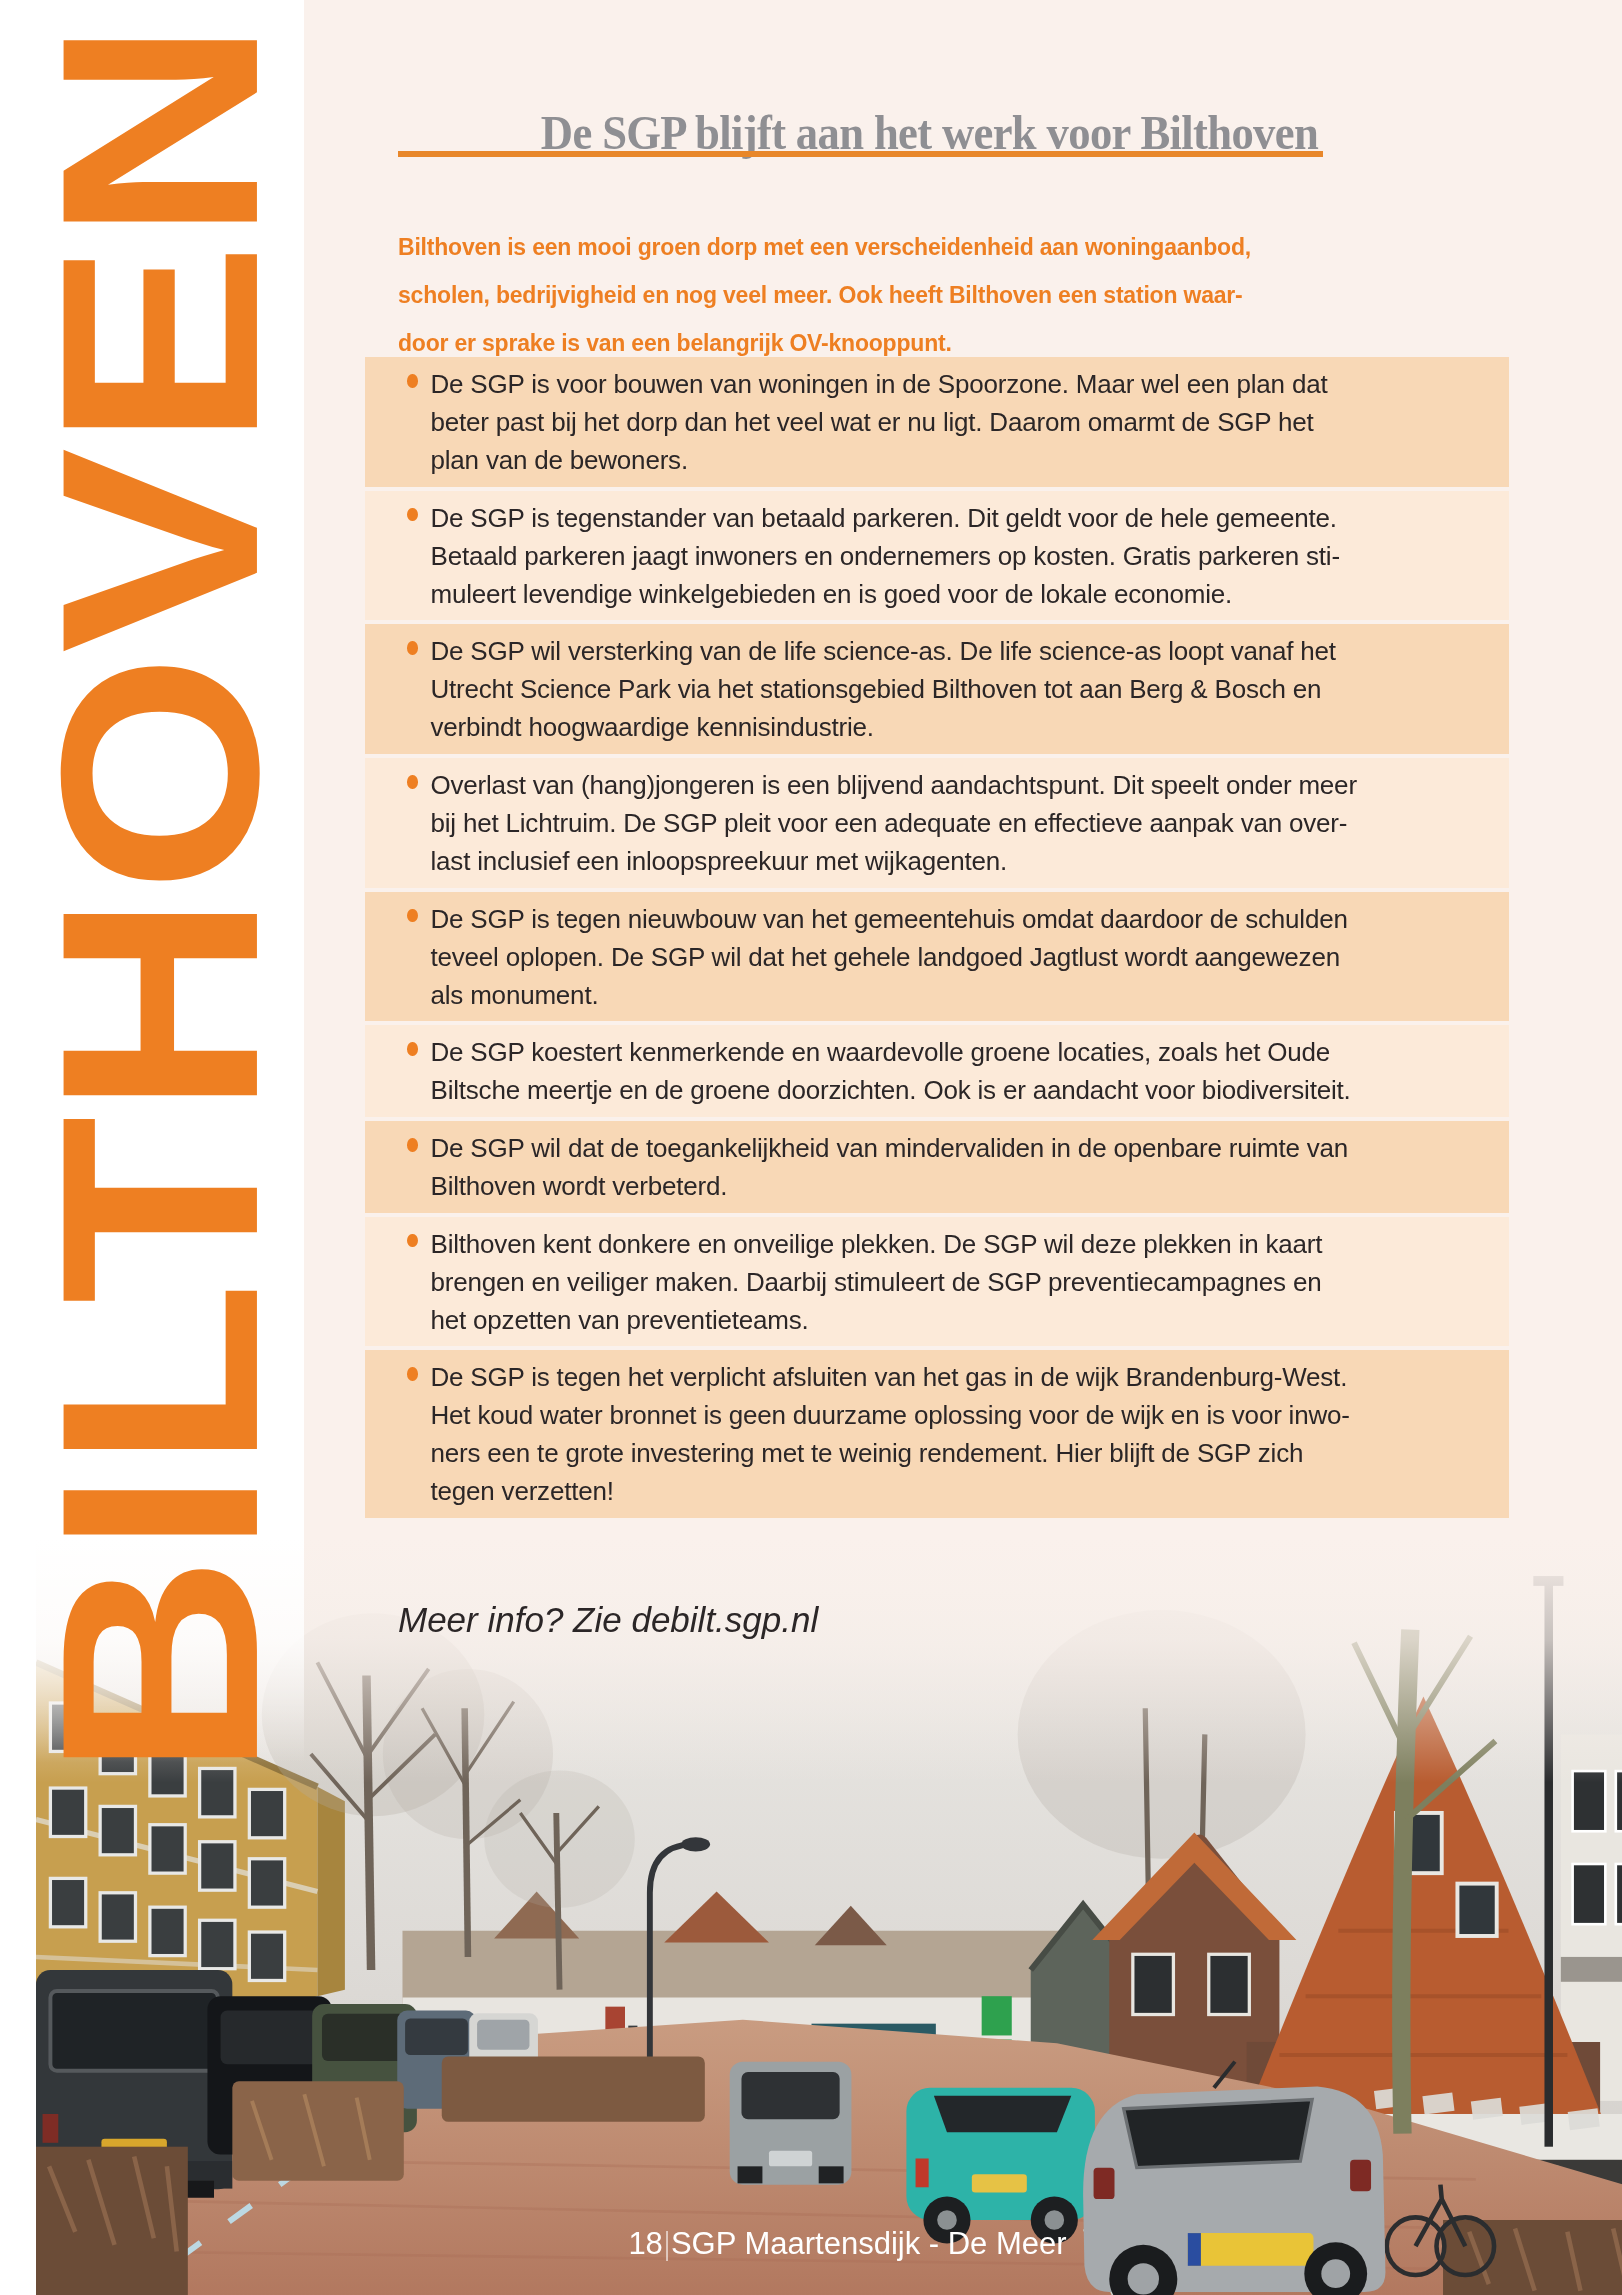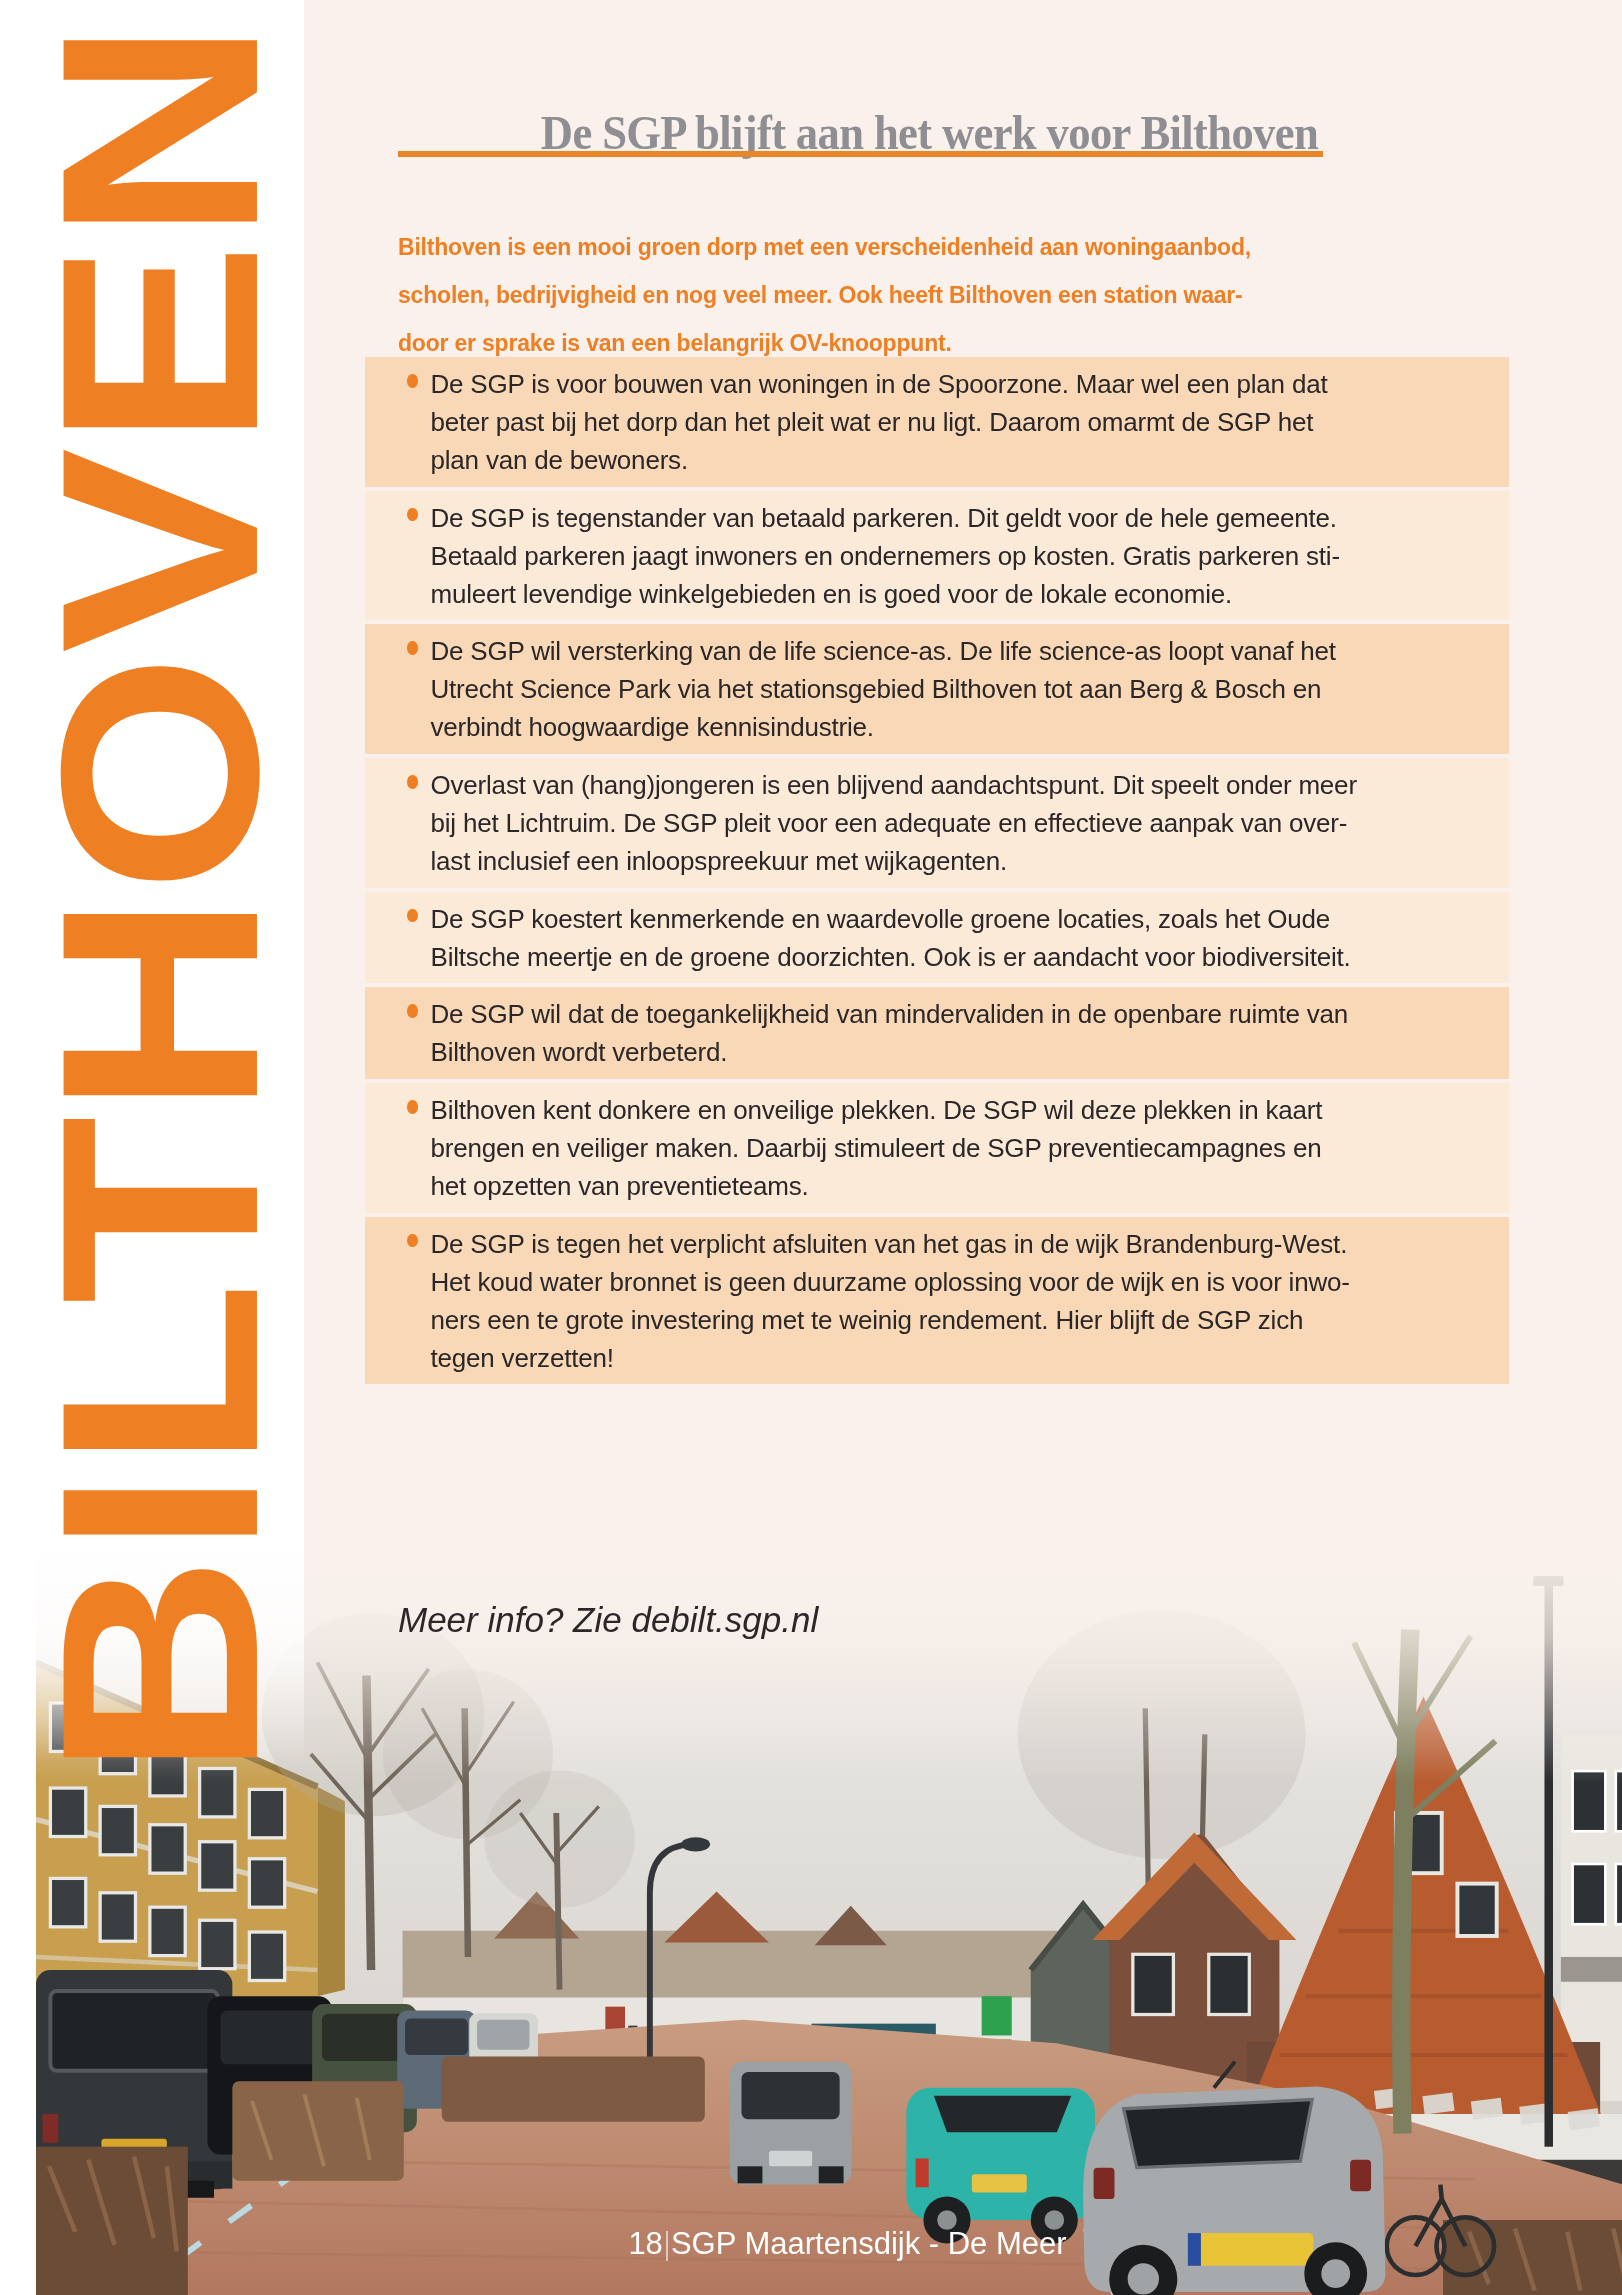--- a/index.html
+++ b/index.html
@@ -296,40 +296,46 @@
   <div class="title-rule"></div>
 
   <p class="intro">Bilthoven is een mooi groen dorp met een verscheidenheid aan woningaanbod,
 scholen, bedrijvigheid en nog veel meer. Ook heeft Bilthoven een station waar-
 door er sprake is van een belangrijk OV-knooppunt.</p>
 
   <div class="stripes">
     <div class="stripe dark">
       <span class="dot"></span>
       <p class="btxt">De SGP is voor bouwen van woningen in de Spoorzone. Maar  wel een plan dat
-beter past bij het dorp dan het pleit wat er nu ligt. Daarom omarmt de SGP het
+beter past bij het dorp dan het veel wat er nu ligt. Daarom omarmt de SGP het
 plan van de bewoners.</p>
     </div>
     <div class="stripe light">
       <span class="dot"></span>
       <p class="btxt">De SGP is tegenstander van betaald parkeren. Dit geldt voor de hele gemeente.
 Betaald parkeren jaagt inwoners en ondernemers op kosten. Gratis parkeren sti-
 muleert levendige winkelgebieden en is goed voor de lokale economie.</p>
     </div>
     <div class="stripe dark">
       <span class="dot"></span>
       <p class="btxt">De SGP wil versterking van de life science-as. De life science-as loopt vanaf het
 Utrecht Science Park via het stationsgebied Bilthoven tot aan Berg &amp; Bosch en
 verbindt hoogwaardige kennisindustrie.</p>
     </div>
     <div class="stripe light">
       <span class="dot"></span>
       <p class="btxt">Overlast van (hang)jongeren is een blijvend aandachtspunt. Dit speelt onder meer
 bij het Lichtruim. De SGP pleit voor een adequate en effectieve aanpak van over-
 last inclusief een inloopspreekuur met wijkagenten.</p>
+    </div>
+    <div class="stripe dark">
+      <span class="dot"></span>
+      <p class="btxt">De SGP is tegen nieuwbouw van het gemeentehuis omdat daardoor de schulden
+teveel oplopen. De SGP wil dat het gehele landgoed Jagtlust wordt aangewezen
+als monument.</p>
     </div>
     <div class="stripe light">
       <span class="dot"></span>
       <p class="btxt">De SGP koestert kenmerkende en waardevolle groene locaties, zoals het Oude
 Biltsche meertje en de groene doorzichten. Ook is er aandacht voor biodiversiteit.</p>
     </div>
     <div class="stripe dark">
       <span class="dot"></span>
       <p class="btxt">De SGP wil dat de toegankelijkheid van mindervaliden in de openbare ruimte van
 Bilthoven wordt verbeterd.</p>

